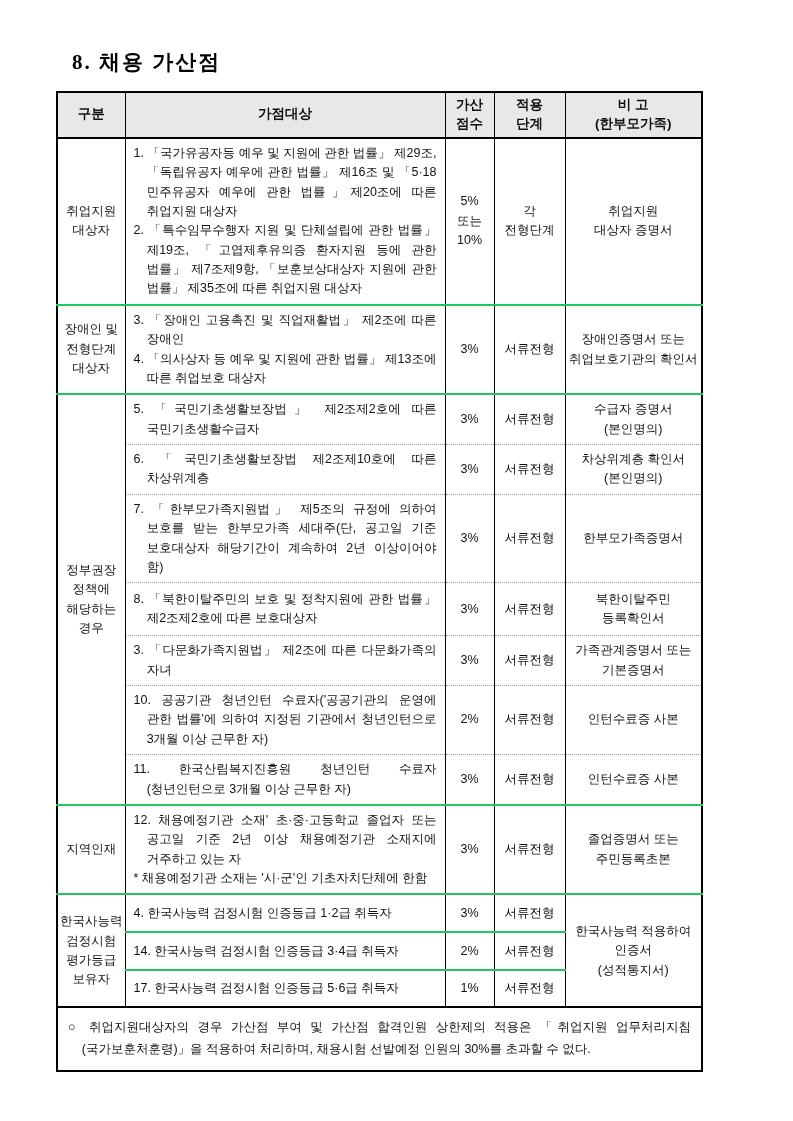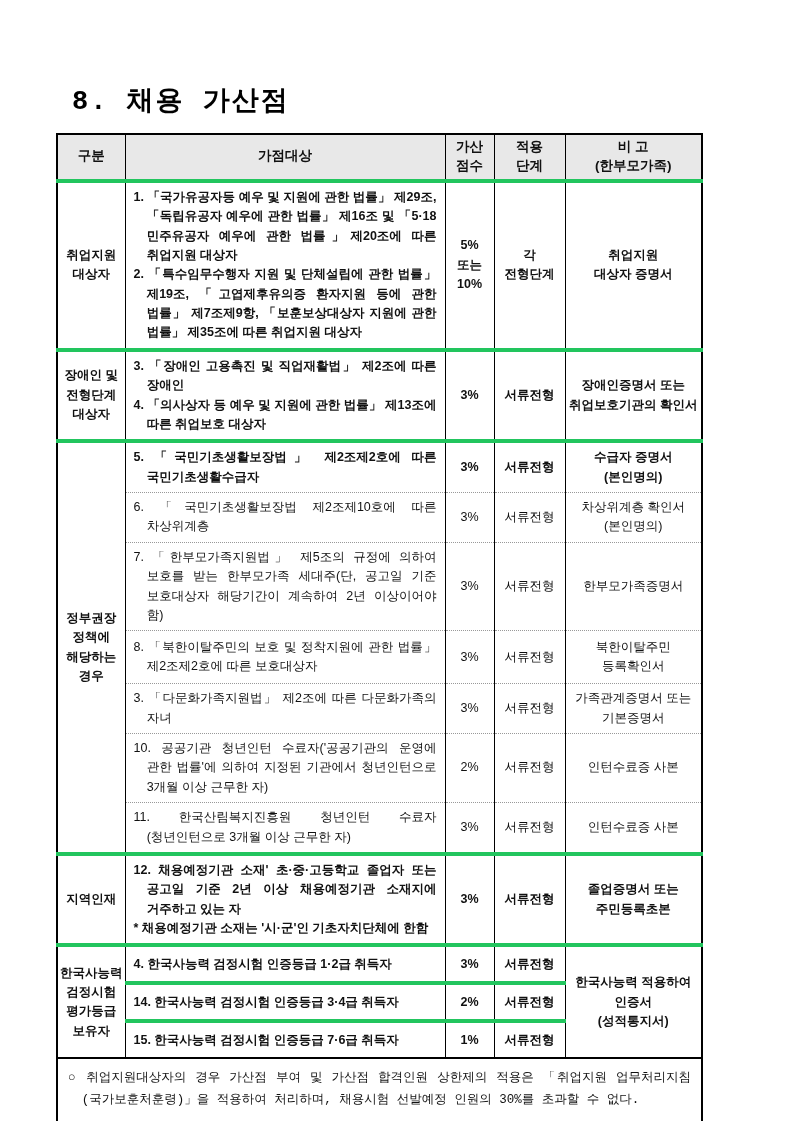--- a/index.html
+++ b/index.html
@@ -4,23 +4,23 @@
 <style>
   html, body { margin: 0; padding: 0; }
   body {
     width: 793px; height: 1121px;
     background: #ffffff;
     color: #111111;
     font-family: "Liberation Sans", "DejaVu Sans", sans-serif;
     position: relative;
   }
   .page-title {
-    margin: 82px 0 0 72px;
-    font-family: Liberation Mono, monospace;
-    font-size: 27px;
+    margin: 48px 0 0 72px;
+    font-family: Liberation Serif, serif;
+    font-size: 21px;
     font-weight: bold;
     letter-spacing: 2px;
     color: #000000;
   }
   table.merit {
     margin: 15px 0 0 56px;
     width: 645px;
     border-collapse: collapse;
     table-layout: fixed;
     border: 2px solid #000000;
@@ -45,30 +45,29 @@
   }
   .pre { white-space: pre-line; }
   td.cat { text-align: center; padding: 4px 2px; }
   td.target { text-align: left; padding: 5px 8px; }
   .item {
     padding-left: 1.05em;
     text-indent: -1.05em;
     text-align: justify;
   }
   td.points, td.stage, td.evidence { text-align: center; padding: 4px 2px; }
-  tr.solid  > td { border-top: 4px solid #22c55e; font-weight: bold; }
+  tr.solid  > td { border-top: 2px solid #22c55e; }
   tr.dotted > td { border-top: 1px dotted #999999; }
   tr.note-row > td { border-top: 2px solid #000000; padding: 9px 10px; }
   .note {
     padding-left: 1.1em;
     text-indent: -1.1em;
     text-align: justify;
     font-size: 12.5px;
     line-height: 1.75;
-    font-family: Liberation Mono, monospace;
   }
 </style>
 </head>
 <body>
 
 <h1 class="page-title">8. 채용 가산점</h1>
 
 <table class="merit">
   <colgroup>
     <col style="width:68px">
@@ -214,21 +213,21 @@
     </tr>
     <tr class="solid" style="height:38px">
       <td class="target">
         <div class="item">14. 한국사능력 검정시험 인증등급 3·4급 취득자</div>
       </td>
       <td class="points">2%</td>
       <td class="stage">서류전형</td>
     </tr>
     <tr class="solid" style="height:37px">
       <td class="target">
-        <div class="item">15. 한국사능력 검정시험 인증등급 7·6급 취득자</div>
+        <div class="item">17. 한국사능력 검정시험 인증등급 5·6급 취득자</div>
       </td>
       <td class="points">1%</td>
       <td class="stage">서류전형</td>
     </tr>
 
     <tr class="note-row" style="height:62px">
       <td colspan="5">
         <div class="note">○ 취업지원대상자의 경우 가산점 부여 및 가산점 합격인원 상한제의 적용은 「취업지원 업무처리지침(국가보훈처훈령)」을 적용하여 처리하며, 채용시험 선발예정 인원의 30%를 초과할 수 없다.</div>
       </td>
     </tr>

